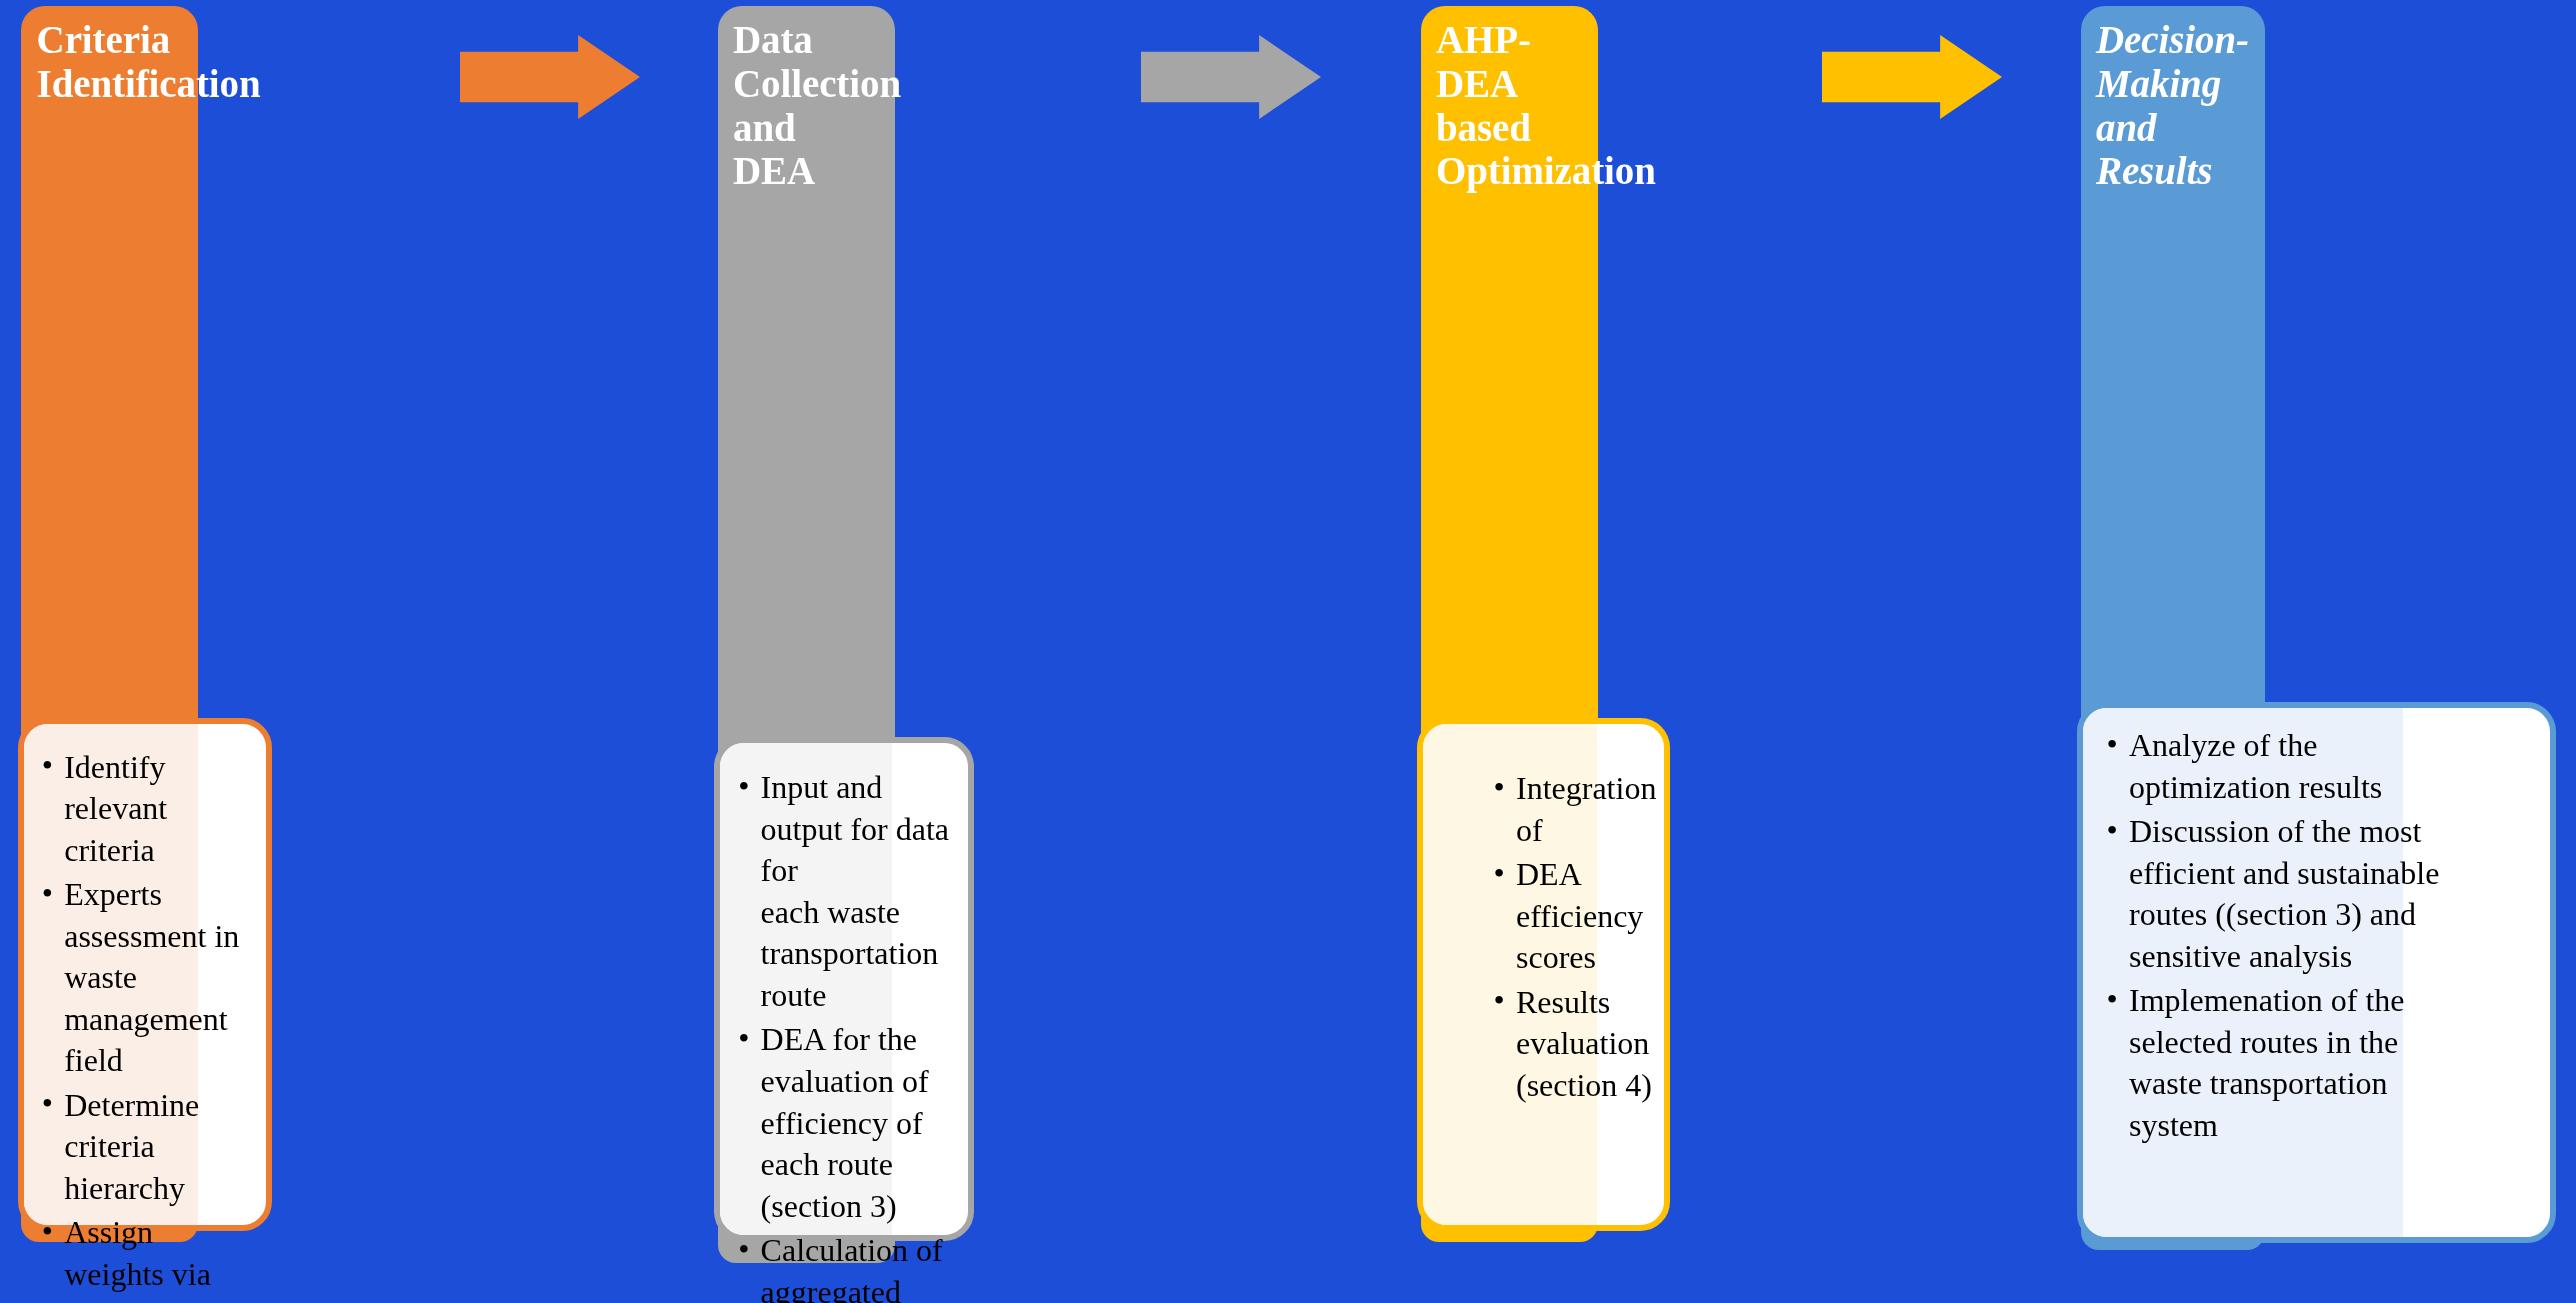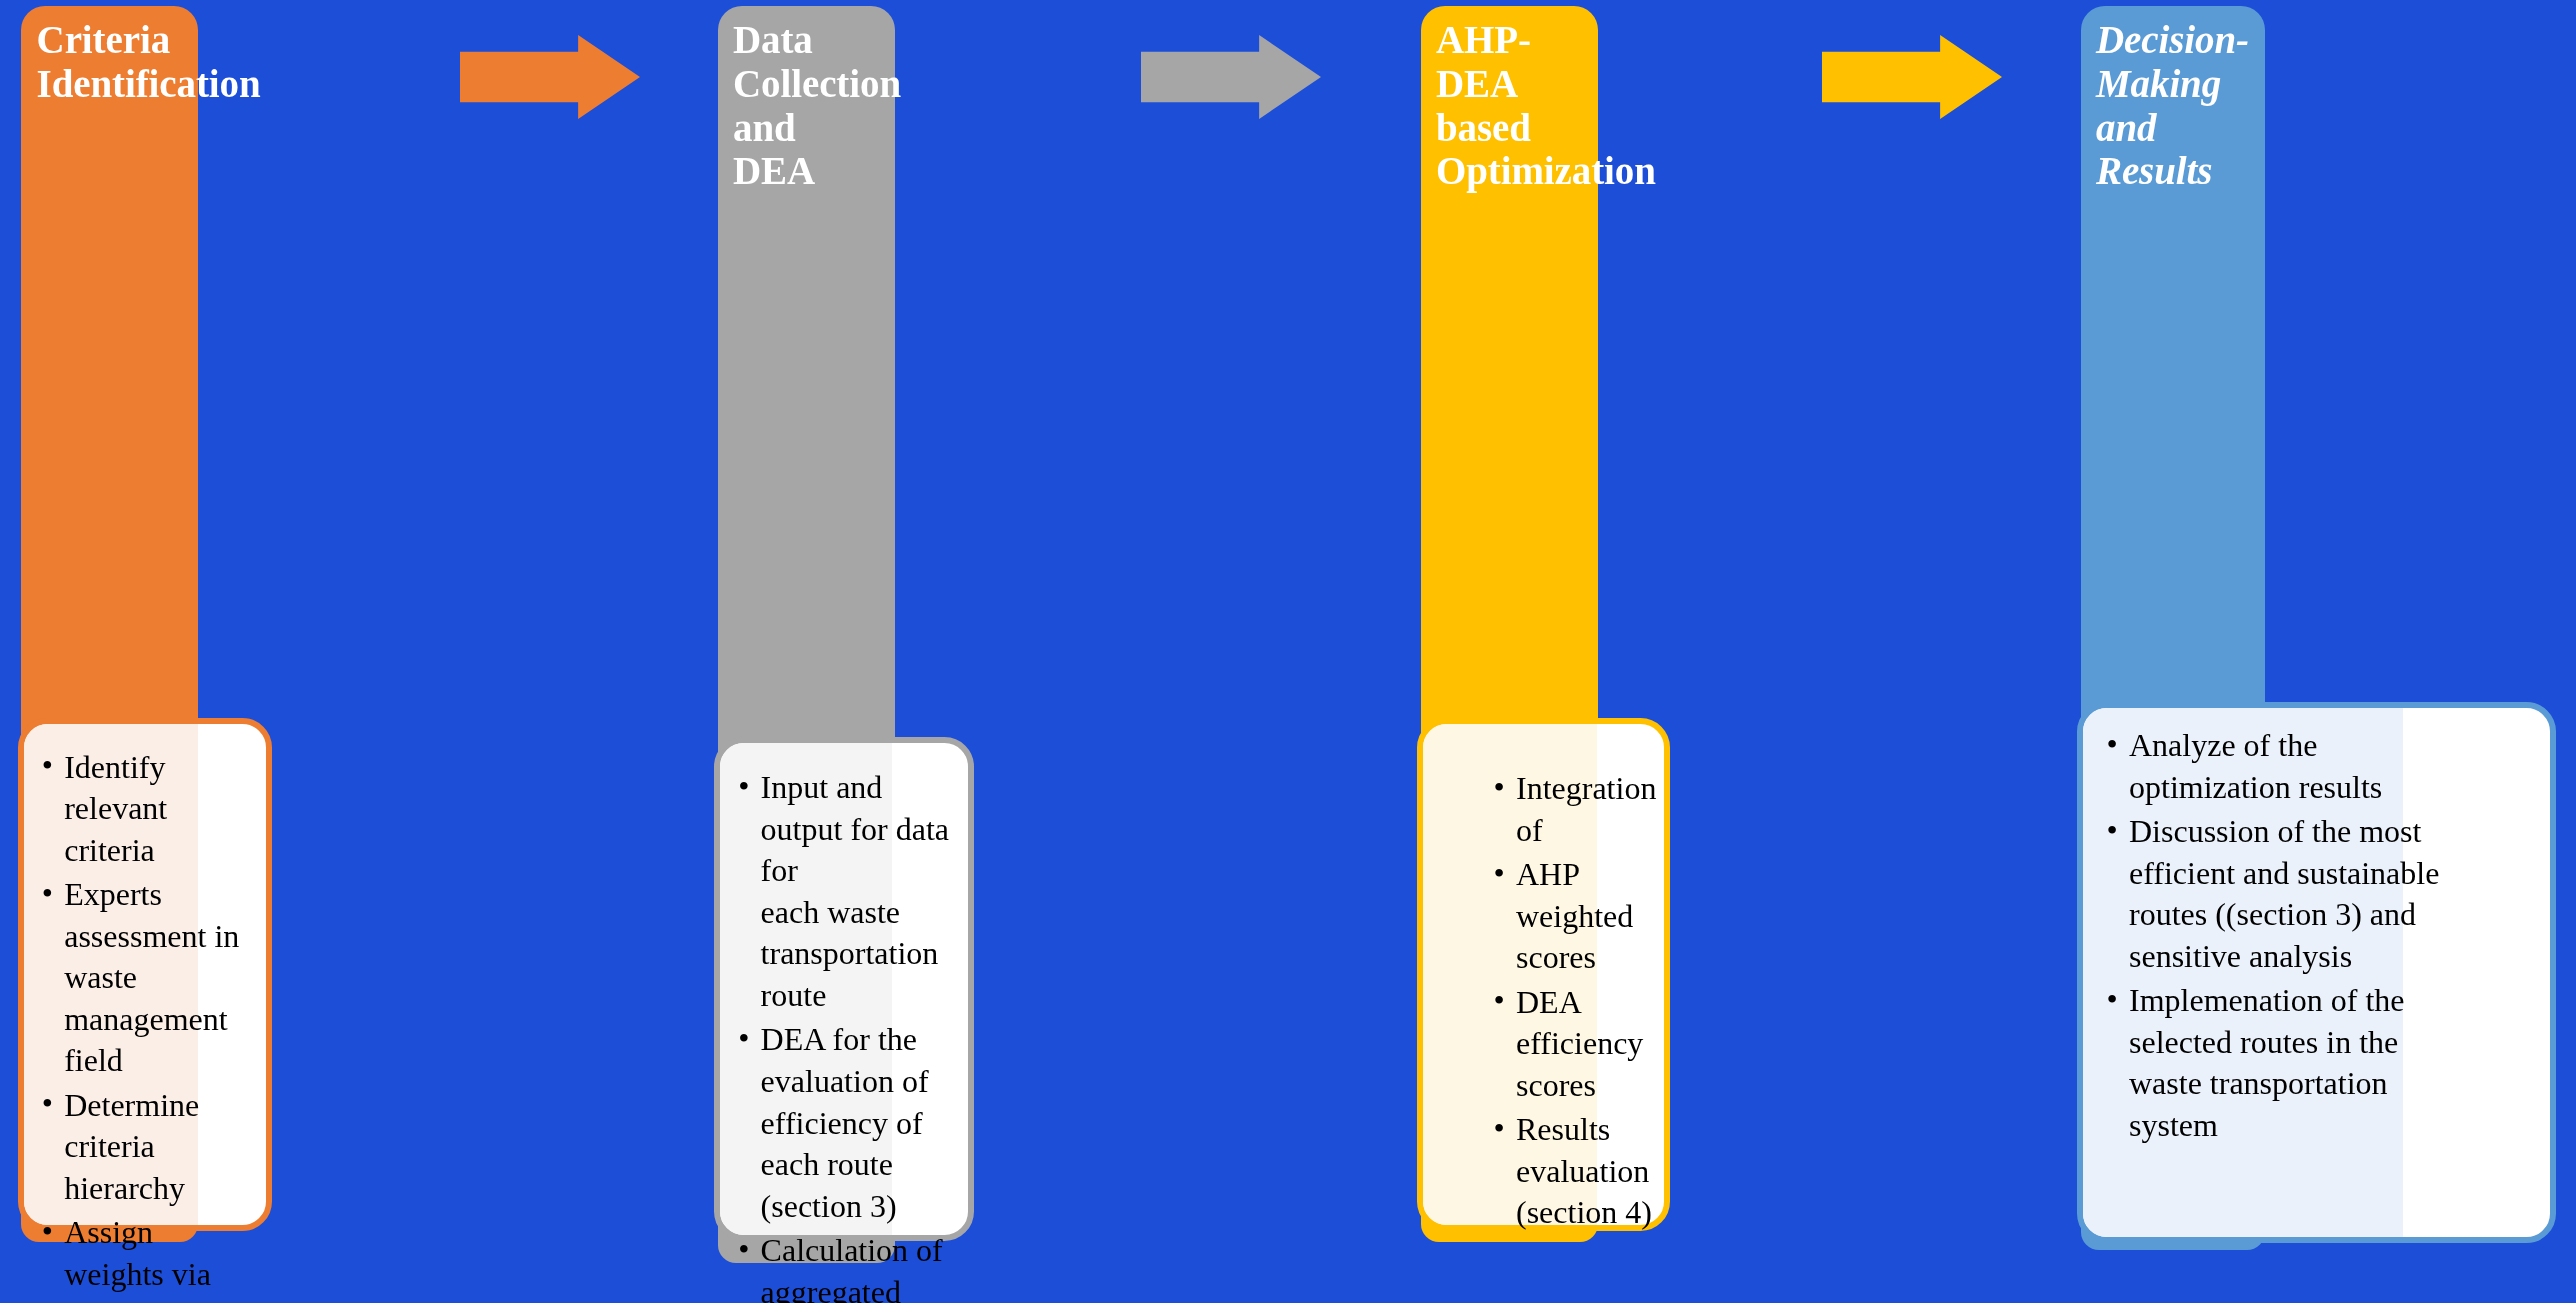--- a/index.html
+++ b/index.html
@@ -162,21 +162,20 @@
   <div class="stage" style="left:1417px; width:253px;">
     <div class="banner" style="background:#FFC000; height:1236px;">
       <div class="banner-title">AHP-DEA
 based
 Optimization</div>
     </div>
     <div class="card" style="top:718px; width:253px; height:513px; border-color:#FFC000;">
       <div class="card-tint" style="background:#FEF7E3; width:174px; border-radius:24px 0 0 24px;"></div>
       <ul class="bullets" style="padding:44px 7px 0 18px;margin-left:47px;">
         <li>Integration of</li>
-        <li> AHP weighted scores</li>
         <li> DEA efficiency scores</li>
         <li>Results evaluation
 (section 4)</li>
       </ul>
     </div>
   </div>
 
   <div class="arrow" style="left:1822px;">
     <svg viewBox="0 0 256 120" preserveAspectRatio="none" aria-hidden="true">
       <polygon points="0,24 168,24 168,0 256,60 168,120 168,96 0,96" fill="#FFC000"></polygon>

